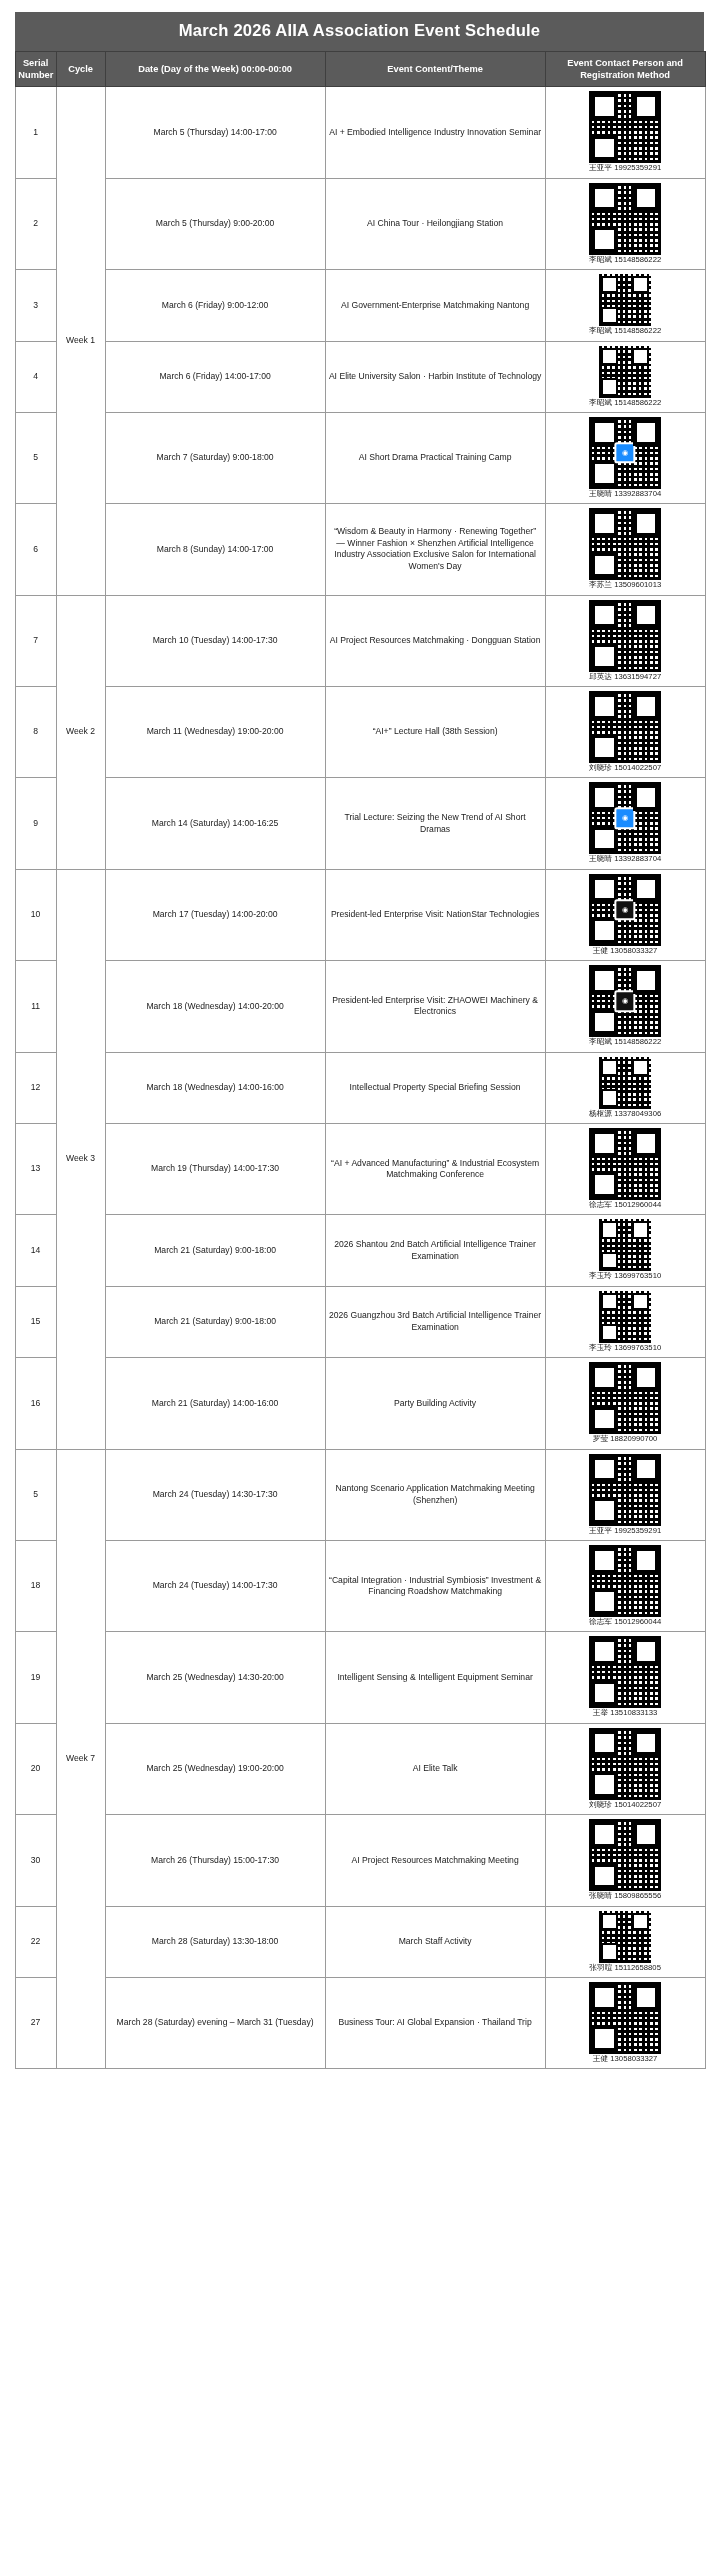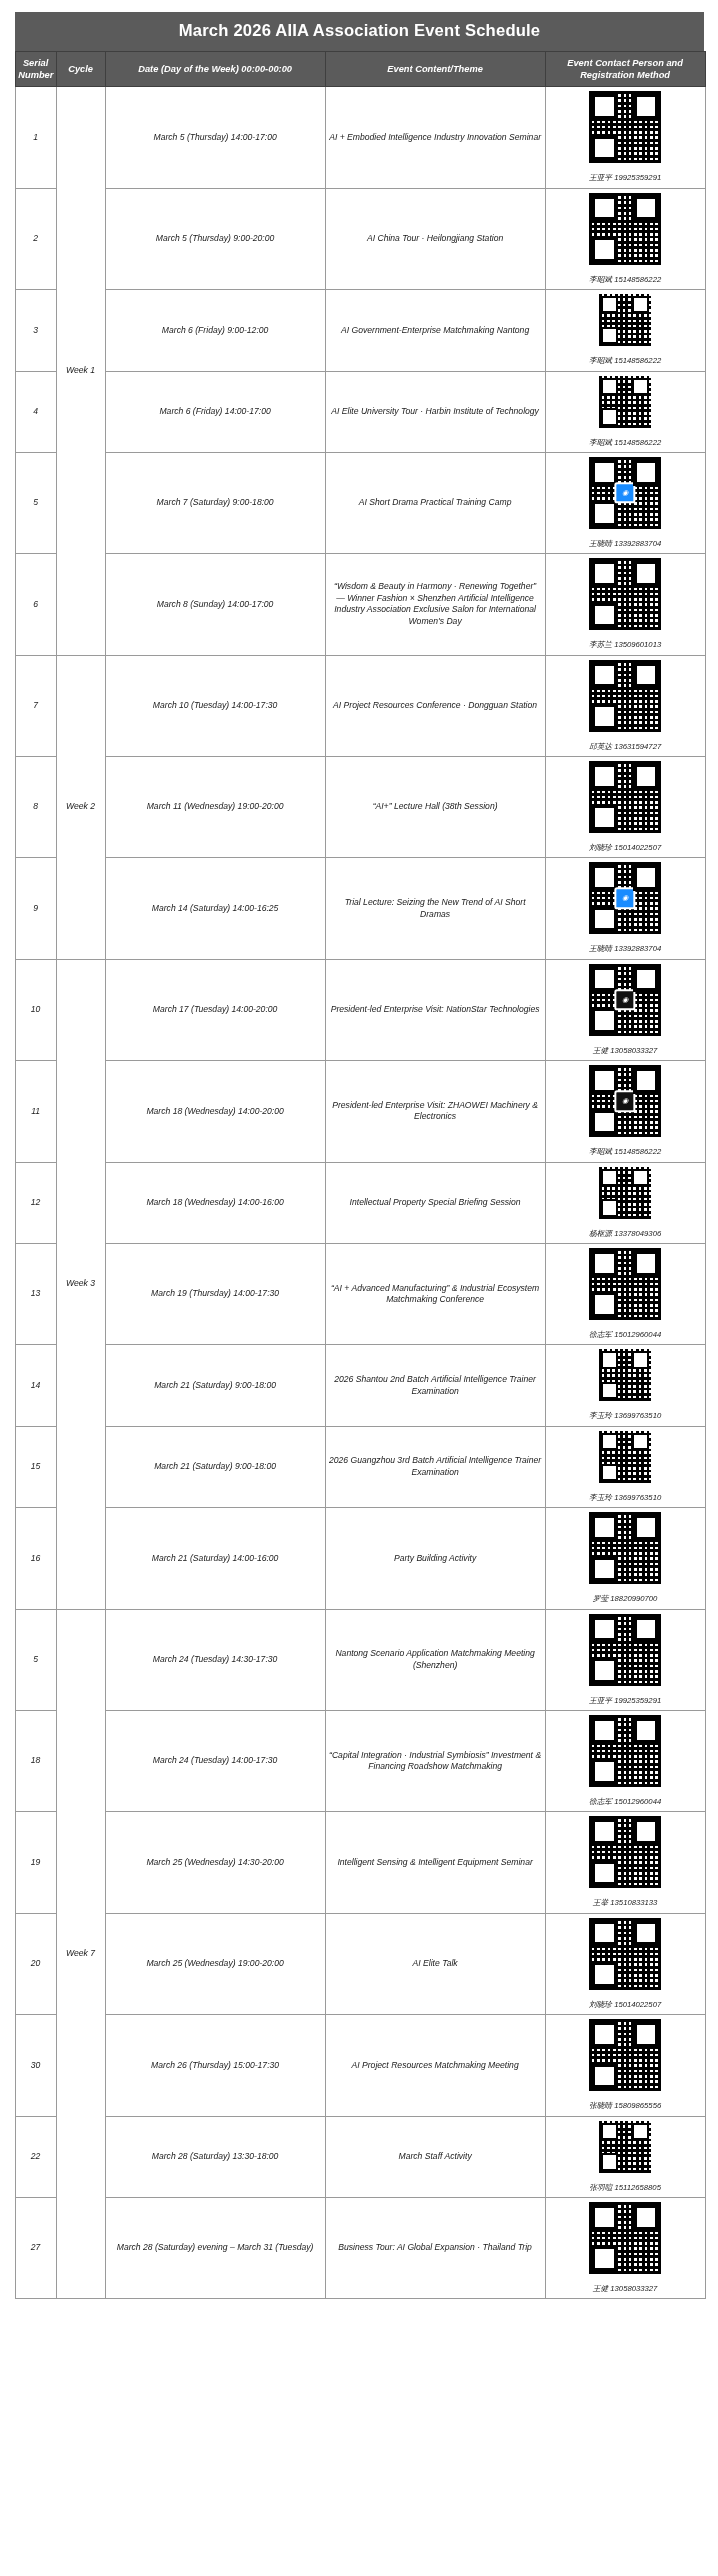--- a/index.html
+++ b/index.html
@@ -23,21 +23,20 @@
     text-align: center;
     font-size: 16.6px;
     font-weight: bold;
     padding: 9.3px 6.7px;
     letter-spacing: 0.2px;
   }
   table.schedule {
     width: 100%;
     border-collapse: collapse;
     table-layout: fixed;
-    font-style: italic;
   }
   table.schedule th {
     background: #5b5b5b;
     color: #ffffff;
     font-size: 9.3px;
     font-weight: bold;
     border: 0.7px solid #3f3f3f;
     padding: 5.3px 2.7px;
     line-height: 1.3;
     vertical-align: middle;
@@ -60,21 +59,21 @@
   td.cycle  { font-size: 9.3px; }
   td.date   { font-size: 9.3px; }
   td.event  { font-size: 9.3px; }
   td.contact{ padding: 4px 2.7px; }
 
   .qr-wrap {
     display: flex;
     flex-direction: column;
     align-items: center;
     justify-content: center;
-    gap: 10px;
+    gap: 0;
   }
   .qr {
     width: 72px;
     height: 72px;
     background-color: #ffffff;
     background-image:
       repeating-linear-gradient(90deg, #000 0 2.7px, transparent 2.7px 5.3px),
       repeating-linear-gradient(0deg, #000 0 2.7px, transparent 2.7px 5.3px);
     background-blend-mode: multiply;
     position: relative;
@@ -193,21 +192,21 @@
               <div class="qr qr-small">
                 <div class="fp3"></div>
               </div>
               <div class="contact-text">李昭斌 15148586222</div>
             </div>
           </td>
         </tr>
         <tr>
           <td class="serial">4</td>
           <td class="date">March 6 (Friday) 14:00-17:00</td>
-          <td class="event">AI Elite University Tour · Harbin Institute of Technology</td>
+          <td class="event">AI Elite University Salon · Harbin Institute of Technology</td>
           <td class="contact">
             <div class="qr-wrap">
               <div class="qr qr-small">
                 <div class="fp3"></div>
               </div>
               <div class="contact-text">李昭斌 15148586222</div>
             </div>
           </td>
         </tr>
         <tr>
@@ -236,21 +235,21 @@
                 <div class="fp3"></div>
               </div>
               <div class="contact-text">李苏兰 13509601013</div>
             </div>
           </td>
         </tr>
         <tr>
           <td class="serial">7</td>
           <td class="cycle" rowspan="3">Week 2</td>
           <td class="date">March 10 (Tuesday) 14:00-17:30</td>
-          <td class="event">AI Project Resources Conference · Dongguan Station</td>
+          <td class="event">AI Project Resources Matchmaking · Dongguan Station</td>
           <td class="contact">
             <div class="qr-wrap">
               <div class="qr">
                 <div class="fp3"></div>
               </div>
               <div class="contact-text">邱英达 13631594727</div>
             </div>
           </td>
         </tr>
         <tr>

